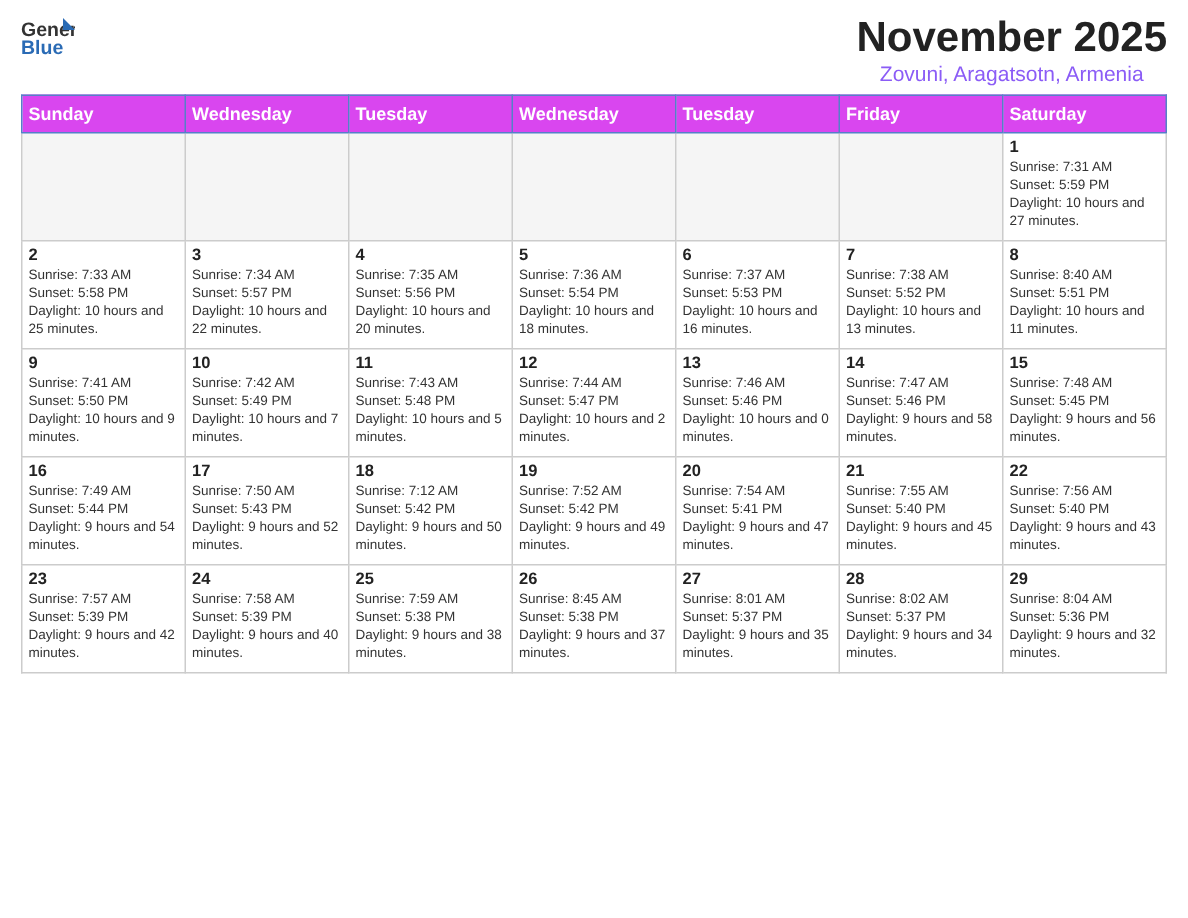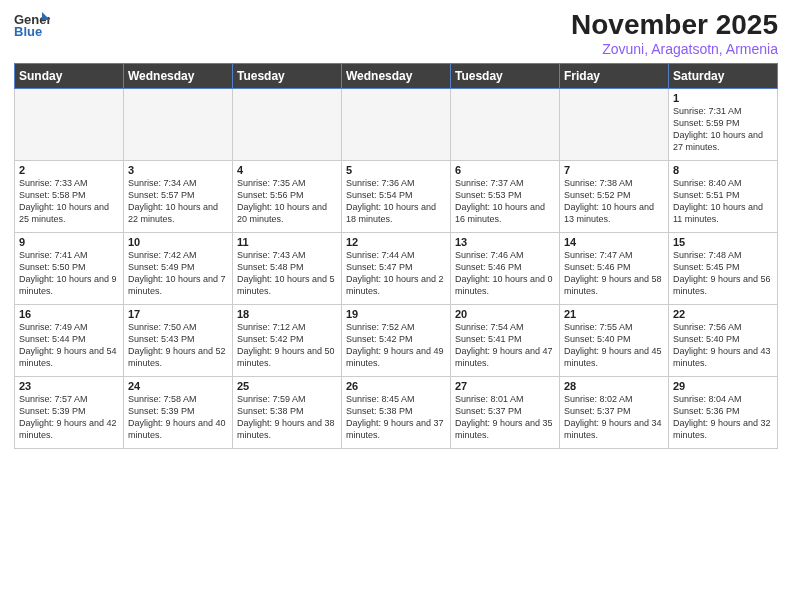--- a/index.html
+++ b/index.html
@@ -25,39 +25,39 @@
     .logo {
       display: flex;
       align-items: center;
       gap: 4px;
     }
     .logo-icon {
       width: 36px;
       height: 28px;
     }
     .title-block {
-      text-align: right;
+      text-align: center;
     }
     .month-title {
       font-size: 28px;
       font-weight: bold;
       color: #222;
       line-height: 1.1;
     }
     .subtitle {
       font-size: 14px;
       color: #8b5cf6;
     }
     .calendar {
       width: 100%;
       border-collapse: collapse;
       border: 1px solid #aaa;
     }
     .calendar th {
-      background: #404040;
+      background: #d946ef;
       color: #fff;
       font-size: 12px;
       font-weight: bold;
       padding: 5px 4px;
       text-align: left;
       border: 1px solid #5580c8;
     }
     .calendar td {
       border: 1px solid #ccc;
       vertical-align: top;

